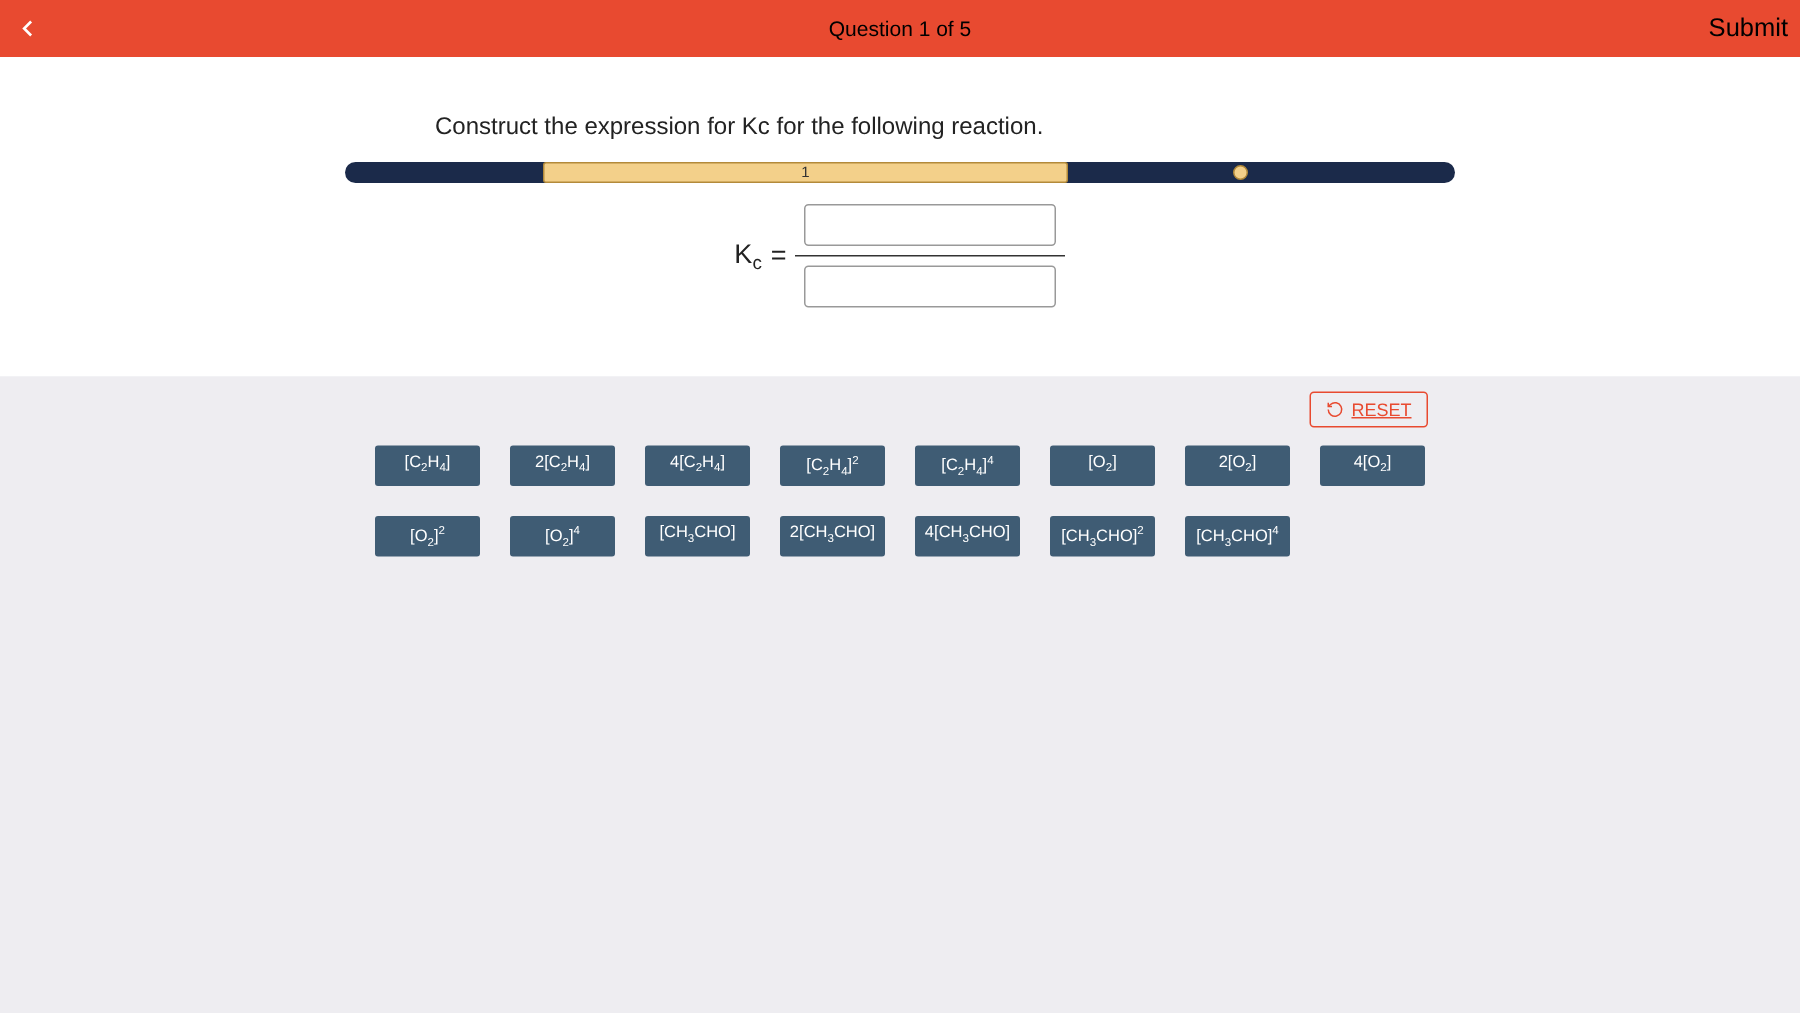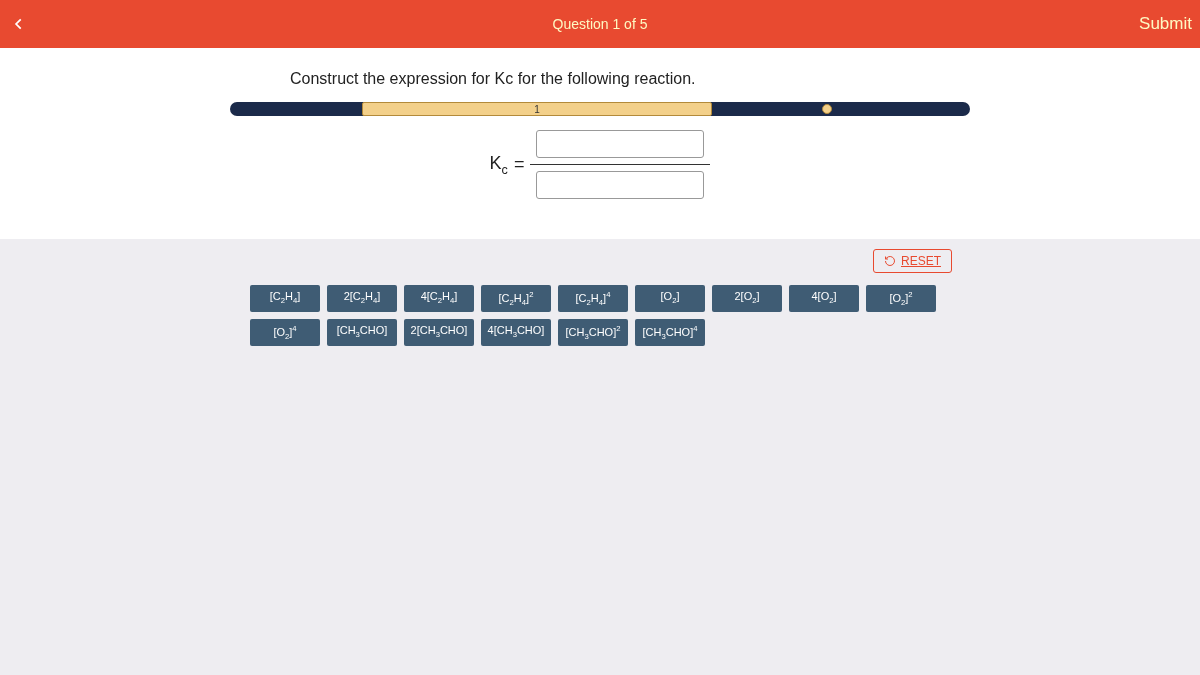--- a/index.html
+++ b/index.html
@@ -1,44 +1,44 @@
 <!DOCTYPE html>
 <html><head>
 <meta charset="utf-8">
 <style>
 * { margin: 0; padding: 0; box-sizing: border-box; }
 body { font-family: Arial, Helvetica, sans-serif; background: #eeedf1; width: 1200px; height: 675px; overflow: hidden; }
-.header { background: #e84a30; color: #fef9c3; height: 48px; display: flex; align-items: center; position: relative; }
+.header { background: #e84a30; color: #000000; height: 38px; display: flex; align-items: center; position: relative; }
 .back-btn { width: 38px; height: 38px; display: flex; align-items: center; justify-content: center; cursor: pointer; }
 .back-btn svg { width: 14px; height: 14px; stroke: #fff; stroke-width: 3; fill: none; }
 .q-title { position: absolute; left: 50%; transform: translateX(-50%); font-size: 14px; }
 .submit-btn { position: absolute; right: 8px; font-size: 17px; cursor: pointer; }
 .content-area { background: #fff; padding: 22px 0 30px 0; }
-.inner { margin: 0 auto; width: 740px; }
+.inner { margin: 16px auto; width: 740px; }
 .instr1 { font-size: 16px; color: #222; margin-left: 60px; margin-bottom: 14px; }
 .reaction { font-size: 17px; color: #222; text-align: center; margin-bottom: 20px; }
 .reaction sub { font-size: 0.7em; }
 .progress-wrap { display: flex; align-items: center; width: 740px; margin: 0 auto 14px auto; }
 .p-cap { width: 12px; height: 14px; background: #1b2a4a; }
 .p-cap.left { border-radius: 7px 0 0 7px; }
 .p-cap.right { border-radius: 0 7px 7px 0; }
 .p-track { flex: 1; height: 14px; background: #1b2a4a; position: relative; }
 .p-fill { position: absolute; left: 120px; width: 350px; top: 0; bottom: 0; background: #f3d08a; border: 1px solid #b38a3a; border-radius: 2px; display: flex; align-items: center; justify-content: center; font-size: 10px; color: #333; }
 .p-dot { width: 10px; height: 10px; background: #f3d08a; border: 1px solid #b38a3a; border-radius: 50%; position: absolute; right: -116px; top: 2px; }
 .instr2 { font-size: 16px; color: #222; margin-bottom: 20px; }
 .kc-row { display: flex; align-items: center; justify-content: center; gap: 6px; margin-bottom: 10px; }
 .kc-label { font-size: 18px; color: #222; }
 .kc-label sub { font-size: 0.7em; }
 .frac { display: flex; flex-direction: column; align-items: center; }
 .dropzone { width: 168px; height: 28px; background: #fff; border: 1px solid #999; border-radius: 3px; }
 .frac-bar { width: 180px; height: 1px; background: #333; margin: 6px 0; }
 .tile-area { background: #eeedf1; padding: 18px 0 0 0; position: relative; }
 .reset-btn { position: absolute; right: 248px; top: 10px; border: 1px solid #e84a30; color: #e84a30; background: transparent; border-radius: 3px; padding: 4px 10px; font-size: 12px; display: flex; align-items: center; gap: 5px; cursor: pointer; text-decoration: underline; }
 .reset-btn svg { width: 12px; height: 12px; stroke: #e84a30; stroke-width: 2; fill: none; }
-.tiles { width: 700px; margin: 28px auto 0 auto; display: flex; flex-wrap: wrap; gap: 7px; justify-content: flex-start; }
+.tiles { width: 700px; margin: 28px auto 0 auto; display: flex; flex-wrap: wrap; gap: 20px; justify-content: flex-start; }
 .tile { background: #3f5c74; color: #fff; font-size: 11px; padding: 5px 0; border-radius: 2px; text-align: center; cursor: grab; min-width: 70px; }
 .tile sub { font-size: 0.7em; }
 .tile sup { font-size: 0.7em; }
 </style>
 </head>
 <body>
 
 <div class="header">
   <div class="back-btn">
     <svg viewBox="0 0 24 24">

